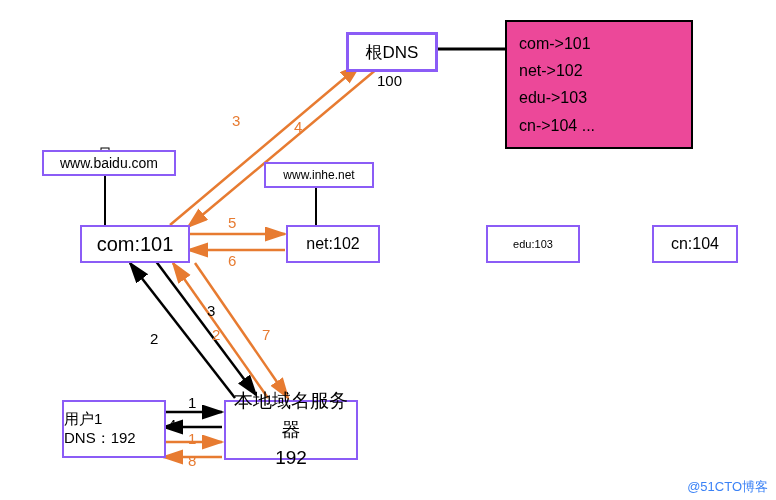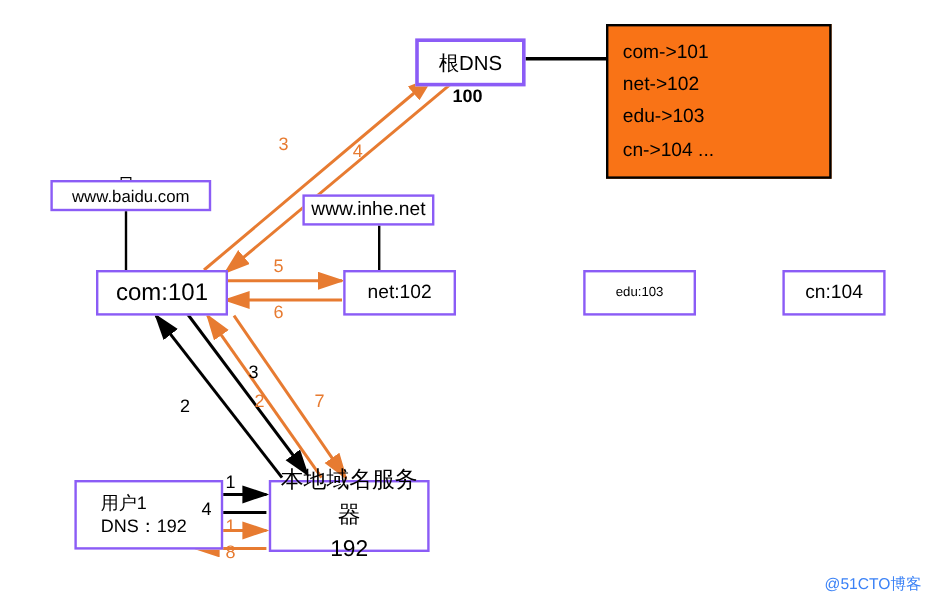--- a/index.html
+++ b/index.html
@@ -3,21 +3,21 @@
 <meta charset="utf-8">
 <style>
   html,body{margin:0;padding:0}
   body{width:776px;height:500px;background:#fff;position:relative;
        font-family:"Microsoft YaHei",Arial,sans-serif;overflow:hidden}
   .box{position:absolute;border:2px solid #8b5cf6;background:#fff;
        display:flex;align-items:center;justify-content:center;
        text-align:center;white-space:pre-line}
   .lbl{position:absolute;font-size:15px;color:#000}
   .olbl{position:absolute;font-size:15px;color:#e77b31}
-  .maplist{position:absolute;border:2px solid #000;background:#f97316;
+  .maplist{position:absolute;border:2px solid #000;background:#ec4899;
            padding:8px 12px;font-size:16px;line-height:1.7}
   .watermark{position:absolute;right:8px;bottom:4px;color:#3b82f6;font-size:13px}
   svg{position:absolute;left:0;top:0}
 </style>
 </head>
 <body>
 
 <svg width="776" height="500">
   <defs>
     <marker id="ab" markerWidth="10" markerHeight="10" refX="8" refY="3" orient="auto">
@@ -49,42 +49,42 @@
   <line x1="195" y1="263" x2="288" y2="398" stroke="#e77b31" stroke-width="2.5" marker-end="url(#ao)"></line>
 
   <line x1="163" y1="412" x2="222" y2="412" stroke="#000" stroke-width="2.5" marker-end="url(#ab)"></line>
   <line x1="222" y1="427" x2="163" y2="427" stroke="#000" stroke-width="2.5" marker-end="url(#ab)"></line>
 
   <line x1="163" y1="442" x2="222" y2="442" stroke="#e77b31" stroke-width="2.5" marker-end="url(#ao)"></line>
   <line x1="222" y1="457" x2="163" y2="457" stroke="#e77b31" stroke-width="2.5" marker-end="url(#ao)"></line>
 </svg>
 
 <div class="box" style="left:346px;top:32px;width:86px;height:34px;border-width:3px;font-size:17px">根DNS</div>
-<div class="lbl" style="left:377px;top:72px;font-weight:bold">100</div>
+<div class="lbl" style="left:377px;top:72px;font-weight:normal">100</div>
 
 <div class="maplist" style="left:505px;top:20px;width:160px">
   <div>com-&gt;101</div>
   <div>net-&gt;102</div>
   <div>edu-&gt;103</div>
   <div>cn-&gt;104  ...</div>
 </div>
 
 <div class="box" style="left:42px;top:150px;width:130px;height:22px;font-size:14px">www.baidu.com</div>
 
-<div class="box" style="left:252px;top:162px;width:106px;height:22px;font-size:16px">www.inhe.net</div>
+<div class="box" style="left:264px;top:162px;width:106px;height:22px;font-size:12px">www.inhe.net</div>
 
 <div class="box" style="left:80px;top:225px;width:106px;height:34px;font-size:20px">com:101</div>
 
 <div class="box" style="left:286px;top:225px;width:90px;height:34px;font-size:16px">net:102</div>
 
 <div class="box" style="left:486px;top:225px;width:90px;height:34px;font-size:11px">edu:103</div>
 
 <div class="box" style="left:652px;top:225px;width:82px;height:34px;font-size:16px">cn:104</div>
 
-<div class="box" style="left:62px;top:400px;width:100px;height:54px;font-size:15px;justify-content:flex-start;padding-left:20px;text-align:left">用户1
+<div class="box" style="left:62px;top:400px;width:100px;height:54px;font-size:15px;justify-content:flex-start;padding-left:0;text-align:left">用户1
 DNS：192</div>
 
 <div class="box" style="left:224px;top:400px;width:130px;height:56px;font-size:19px;flex-direction:column;line-height:1.5">
   <span>本地域名服务器</span>
   <span style="font-weight:normal">192</span>
 </div>
 
 <div class="olbl" style="left:232px;top:112px">3</div>
 <div class="olbl" style="left:294px;top:118px">4</div>
 

